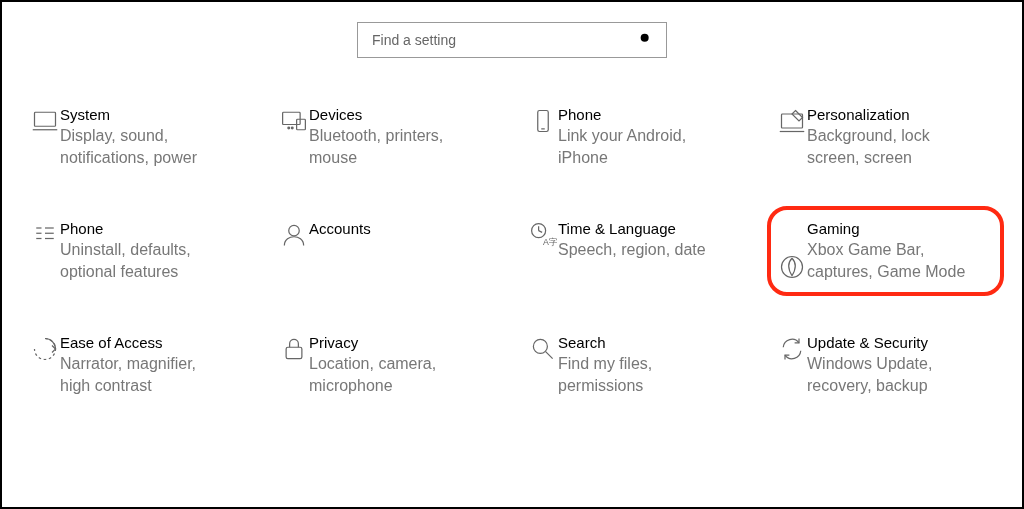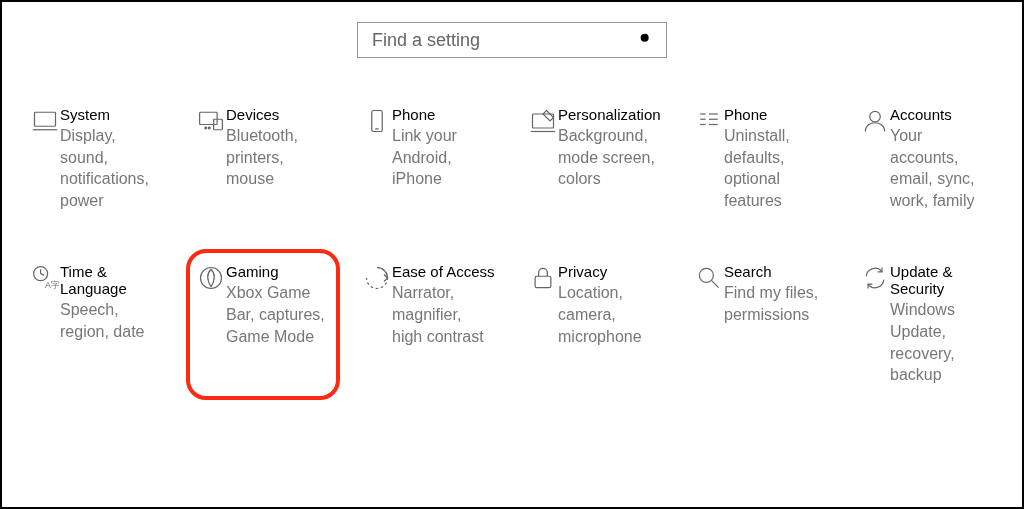--- a/index.html
+++ b/index.html
@@ -27,45 +27,46 @@
     display: flex;
     align-items: center;
     padding: 0 12px;
     color: #666;
     font-size: 14px;
   }
   .search-box input {
     flex: 1;
     border: none;
     outline: none;
-    font-size: 18px;
+    font-size: 14px;
     font-family: inherit;
     color: #000;
   }
   .search-box input::placeholder { color: #666; font-style: normal; }
   .search-box .search-glyph { color: #666; }
   .grid {
     display: grid;
-    grid-template-columns: repeat(6, 1fr);
+    grid-template-columns: repeat(4, 1fr);
     column-gap: 20px;
     row-gap: 36px;
     padding: 0 8px;
   }
   .tile {
     display: flex;
     align-items: flex-start;
     padding: 8px 6px;
     border-radius: 16px;
     cursor: pointer;
   }
   .tile.highlight {
     border: 4px solid #ff2a12;
     border-radius: 20px;
     padding: 10px 6px;
     margin: -6px -4px;
+    align-items: flex-end;
   }
   .tile-icon {
     width: 30px;
     height: 30px;
     flex-shrink: 0;
     display: flex;
     align-items: center;
     justify-content: center;
     color: #666;
   }
@@ -138,21 +139,21 @@
     <div class="tile">
       <div class="tile-icon">
         <svg viewBox="0 0 32 32">
             <rect x="4" y="8" width="24" height="16" rx="1"></rect>
             <line x1="2" y1="28" x2="30" y2="28"></line>
             <path d="M20 4 L28 12 L24 16 L16 8 Z"></path>
           </svg>
       </div>
       <div class="tile-text">
         <span class="tile-title">Personalization</span>
-        <span class="tile-desc">Background, mode screen, colors</span>
+        <span class="tile-desc">Background, lock screen, screen</span>
       </div>
     </div>
 
     <div class="tile">
       <div class="tile-icon">
         <svg viewBox="0 0 32 32">
             <line x1="6" y1="8" x2="12" y2="8"></line>
             <line x1="6" y1="14" x2="12" y2="14"></line>
             <line x1="6" y1="20" x2="12" y2="20"></line>
             <line x1="16" y1="8" x2="26" y2="8"></line>
@@ -168,21 +169,20 @@
 
     <div class="tile">
       <div class="tile-icon">
         <svg viewBox="0 0 32 32">
             <circle cx="16" cy="11" r="6"></circle>
             <path d="M5 28 C5 21 11 18 16 18 C21 18 27 21 27 28"></path>
           </svg>
       </div>
       <div class="tile-text">
         <span class="tile-title">Accounts</span>
-        <span class="tile-desc">Your accounts, email, sync, work, family</span>
       </div>
     </div>
 
     <div class="tile">
       <div class="tile-icon">
         <svg viewBox="0 0 32 32">
             <circle cx="11" cy="11" r="8"></circle>
             <line x1="11" y1="6" x2="11" y2="11"></line>
             <line x1="11" y1="11" x2="15" y2="13"></line>
             <text x="16" y="27" font-size="10" fill="#666" stroke="none">A字</text>

